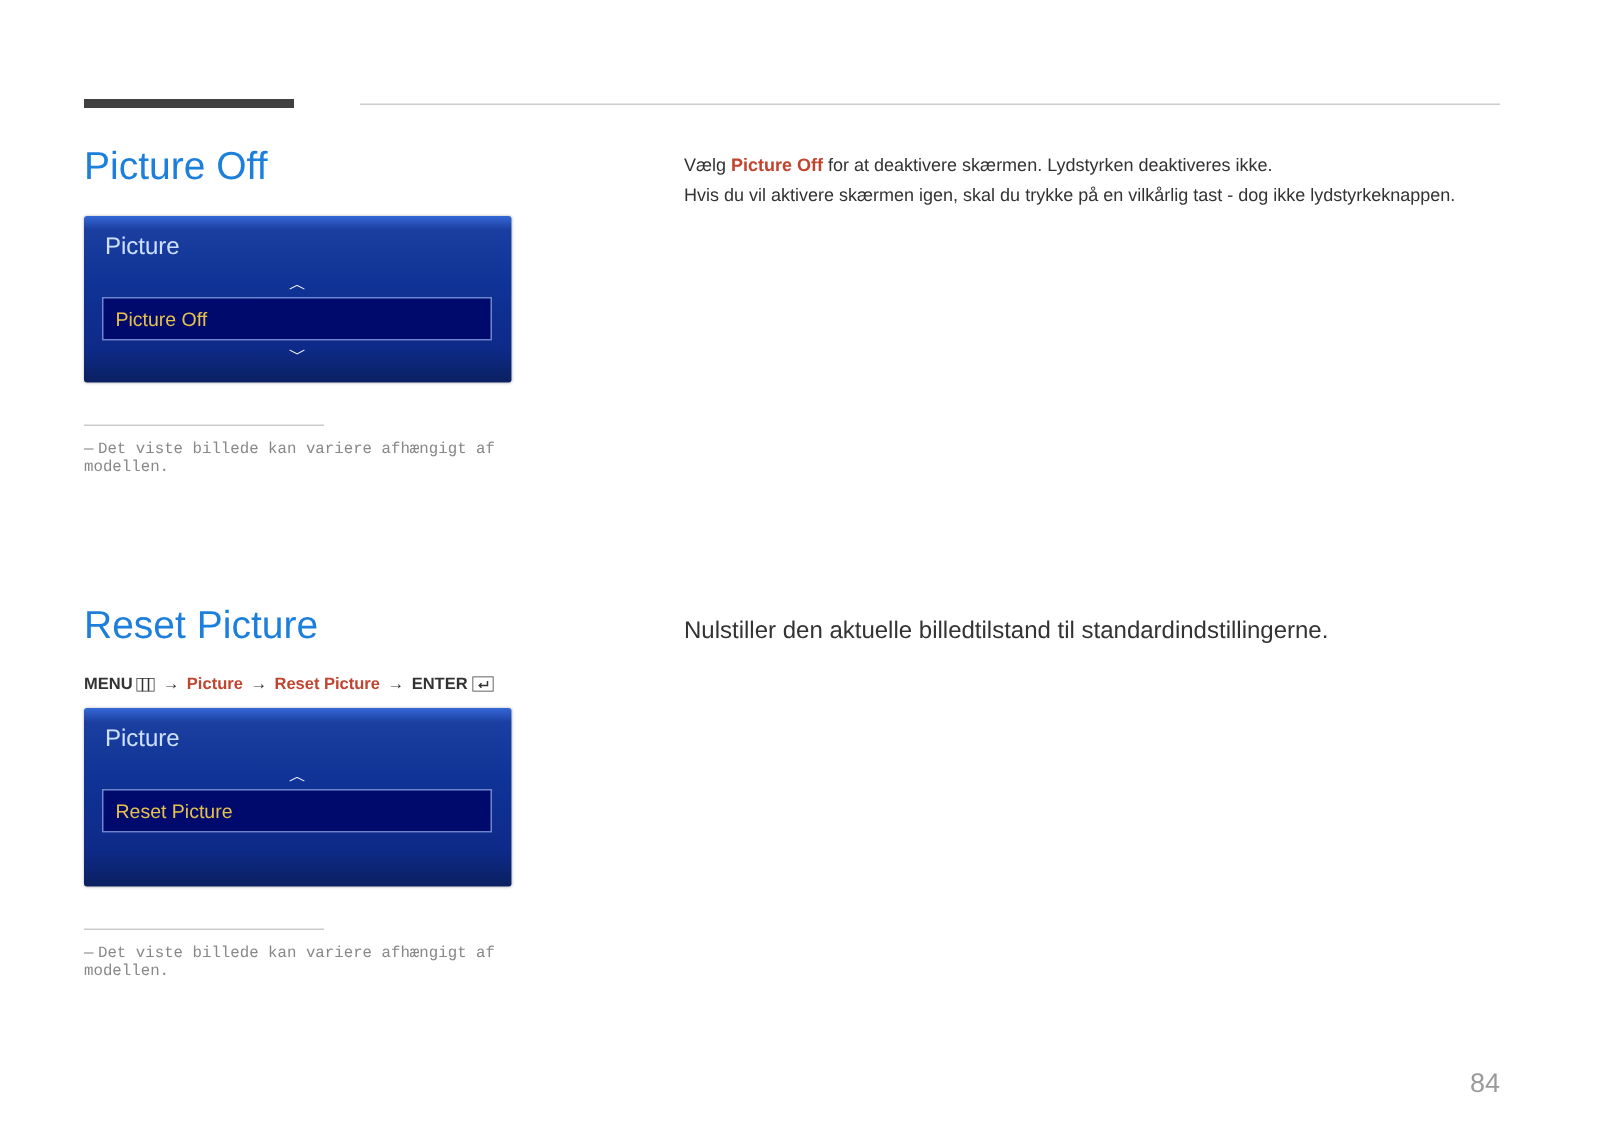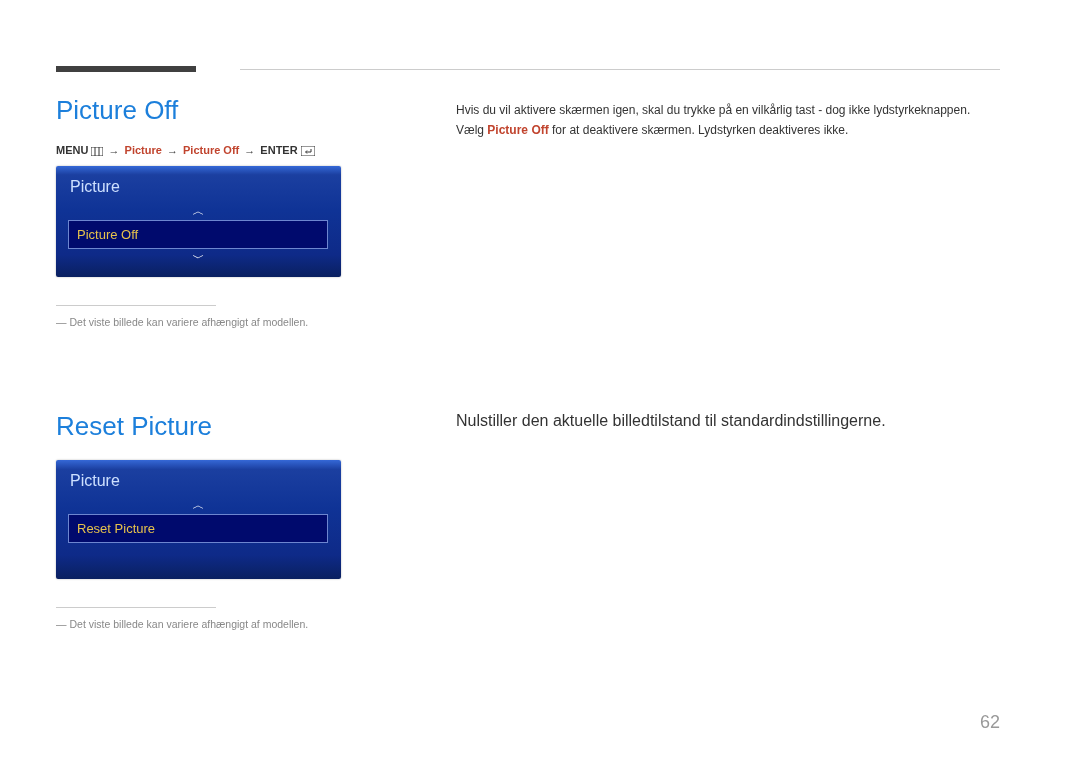--- a/index.html
+++ b/index.html
@@ -88,20 +88,21 @@
   }
   .footnote-rule {
     border-top: 1px solid #ccc;
     width: 160px;
     margin-top: 28px;
     margin-bottom: 10px;
   }
   .footnote {
     font-size: 10.5px;
     color: #888;
+    font-family: Liberation Mono, monospace;
   }
   .footnote .dash { margin-right: 3px; }
   .section2 {
     margin-top: 83px;
   }
   .right-section2 {
     position: absolute;
     left: 456px;
     top: 407px;
     width: 540px;
@@ -122,75 +123,75 @@
 <body>
 
 <div class="top-tab"></div>
 <div class="top-rule"></div>
 
 <div class="left-col">
 
   <div>
     <h1 class="heading">Picture Off</h1>
 
-    <div class="breadcrumb">
-      <span>MENU</span>
-      <svg class="menu-icon" width="12" height="9">
-          <rect x="0" y="0" width="12" height="9" fill="none" stroke="#333" stroke-width="1"></rect>
-          <line x1="4" y1="0" x2="4" y2="9" stroke="#333" stroke-width="1"></line>
-          <line x1="8" y1="0" x2="8" y2="9" stroke="#333" stroke-width="1"></line>
-        </svg>
-      <span class="arr">→</span>
-      <span class="hl">Picture</span>
-      <span class="arr">→</span>
-      <span class="hl">Picture Off</span>
-      <span class="arr">→</span>
-      <span>ENTER</span>
-      <svg class="menu-icon" width="14" height="10">
-          <rect x="0" y="0" width="14" height="10" fill="none" stroke="#333" stroke-width="1"></rect>
-          <path d="M10 3 L10 6 L5 6 M6 4.5 L4.5 6 L6 7.5" fill="none" stroke="#333" stroke-width="1"></path>
-        </svg>
-    </div>
 
     <div class="osd">
       <div class="osd-title">Picture</div>
       <div class="osd-chevron">︿</div>
       <div class="osd-item">Picture Off</div>
       <div class="osd-chevron">﹀</div>
     </div>
 
     <div class="footnote-rule"></div>
     <div class="footnote">
       <span class="dash">―</span><span>Det viste billede kan variere afhængigt af modellen.</span>
     </div>
   </div>
 
   <div class="section2">
     <h1 class="heading">Reset Picture</h1>
 
+    <div class="breadcrumb">
+      <span>MENU</span>
+      <svg class="menu-icon" width="12" height="9">
+          <rect x="0" y="0" width="12" height="9" fill="none" stroke="#333" stroke-width="1"></rect>
+          <line x1="4" y1="0" x2="4" y2="9" stroke="#333" stroke-width="1"></line>
+          <line x1="8" y1="0" x2="8" y2="9" stroke="#333" stroke-width="1"></line>
+        </svg>
+      <span class="arr">→</span>
+      <span class="hl">Picture</span>
+      <span class="arr">→</span>
+      <span class="hl">Reset Picture</span>
+      <span class="arr">→</span>
+      <span>ENTER</span>
+      <svg class="menu-icon" width="14" height="10">
+          <rect x="0" y="0" width="14" height="10" fill="none" stroke="#333" stroke-width="1"></rect>
+          <path d="M10 3 L10 6 L5 6 M6 4.5 L4.5 6 L6 7.5" fill="none" stroke="#333" stroke-width="1"></path>
+        </svg>
+    </div>
 
     <div class="osd">
       <div class="osd-title">Picture</div>
       <div class="osd-chevron">︿</div>
       <div class="osd-item">Reset Picture</div>
       <div style="height:22px"></div>
     </div>
 
     <div class="footnote-rule"></div>
     <div class="footnote">
       <span class="dash">―</span><span>Det viste billede kan variere afhængigt af modellen.</span>
     </div>
   </div>
 
 </div>
 
 <div class="right-col">
-  <p>Hvis du vil aktivere skærmen igen, skal du trykke på en vilkårlig tast - dog ikke lydstyrkeknappen.</p>
   <p>
     <span>Vælg </span><span class="hl2">Picture Off</span><span> for at deaktivere skærmen. Lydstyrken deaktiveres ikke.</span>
   </p>
+  <p>Hvis du vil aktivere skærmen igen, skal du trykke på en vilkårlig tast - dog ikke lydstyrkeknappen.</p>
 </div>
 
 <div class="right-section2">
   <p>Nulstiller den aktuelle billedtilstand til standardindstillingerne.</p>
 </div>
 
-<div class="page-num">62</div>
+<div class="page-num">84</div>
 
 </body></html>

